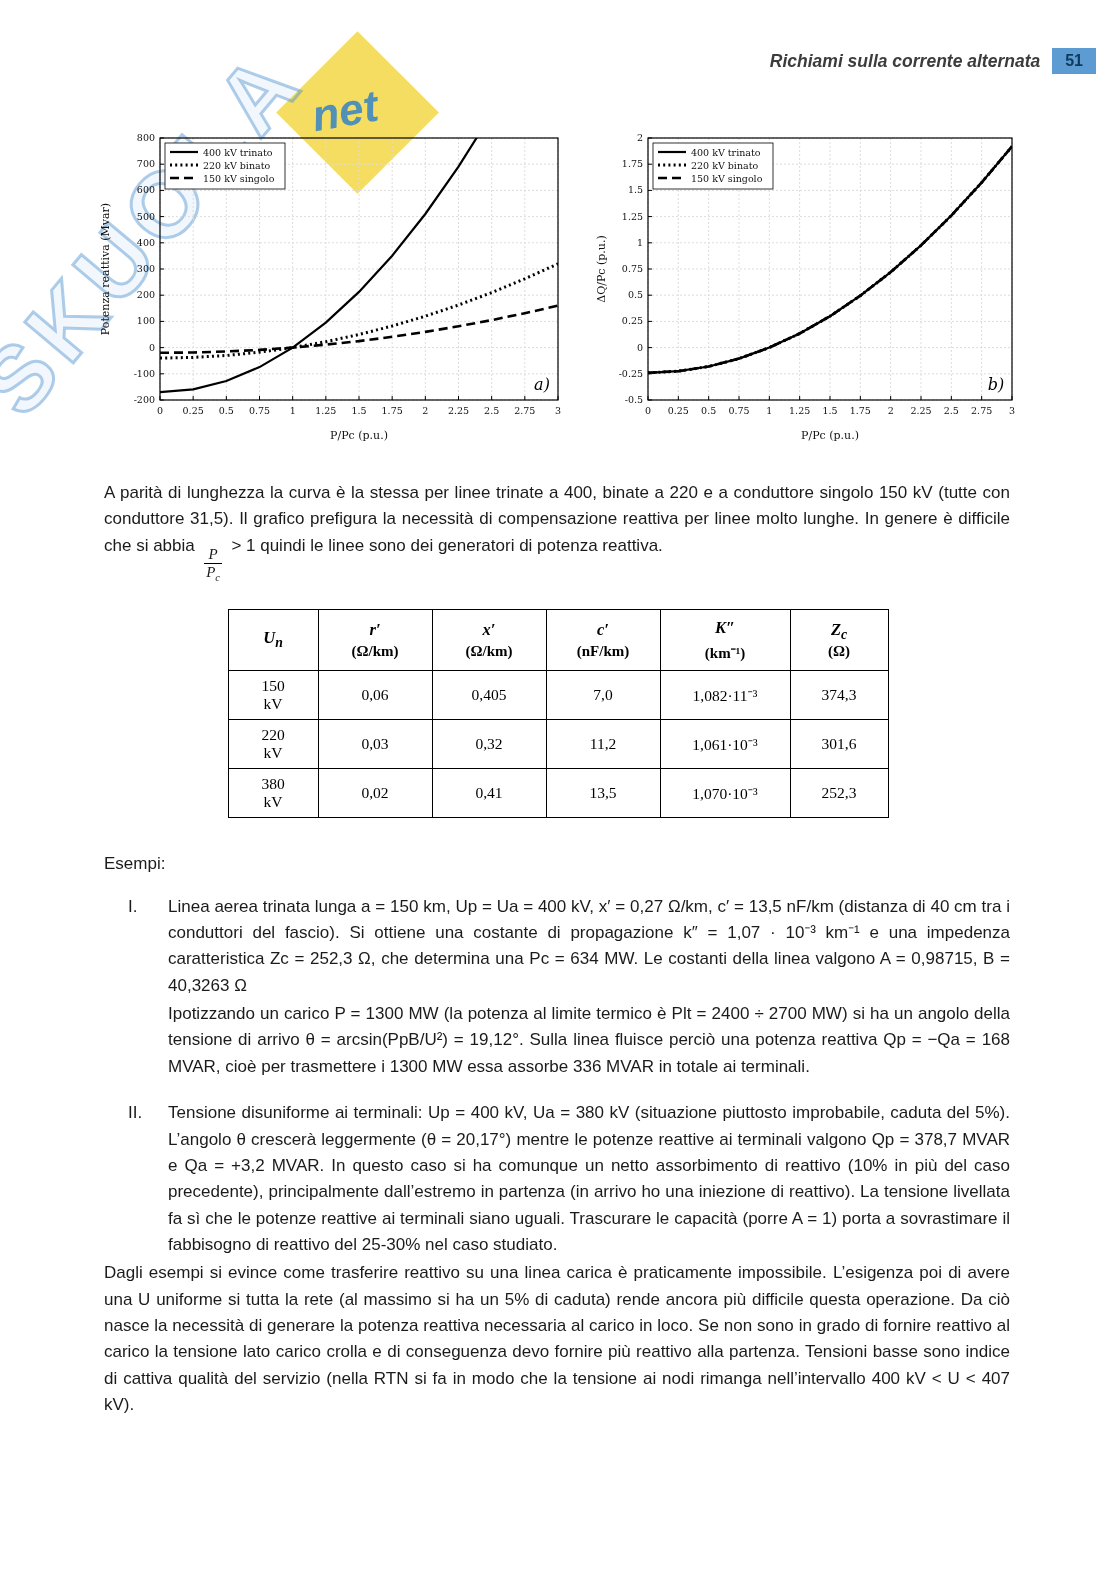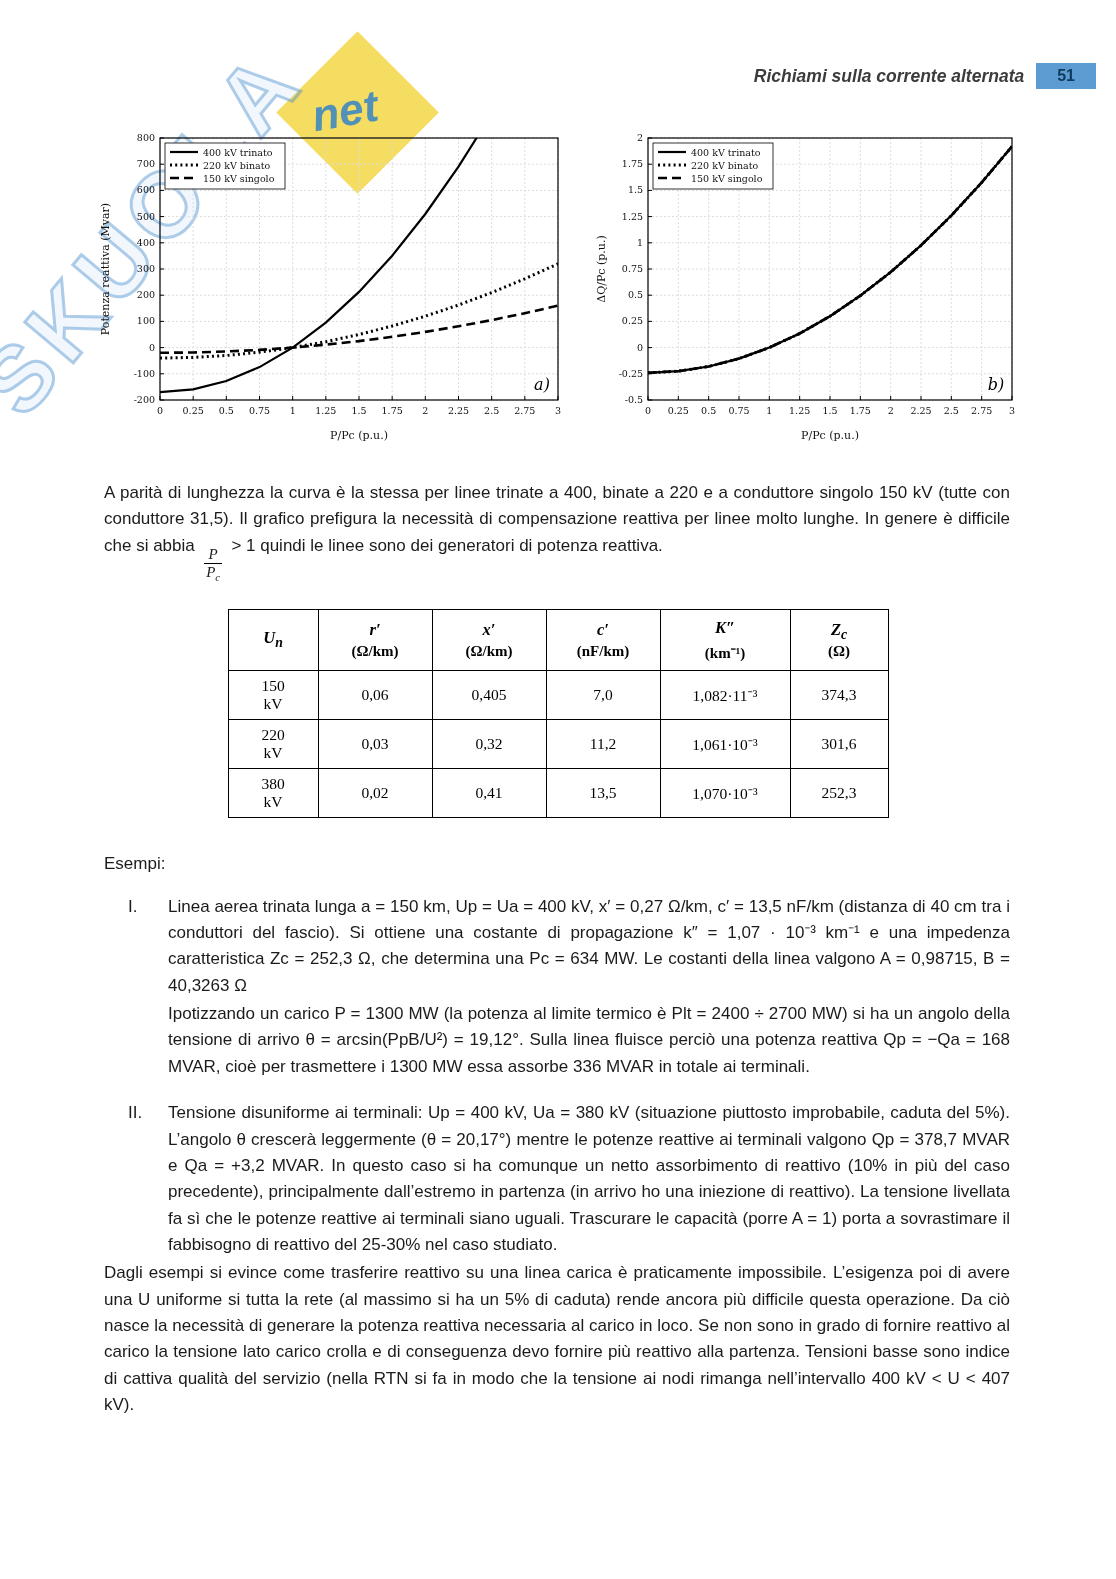--- a/index.html
+++ b/index.html
@@ -1,25 +1,25 @@
 <!DOCTYPE html>
 <html><head>
 <meta charset="utf-8">
 <style>
   *{margin:0;padding:0;box-sizing:border-box}
   html,body{background:#ffffff}
   .page{position:relative;width:1116px;height:1579px;background:#fff;
         font-family:"Liberation Sans",sans-serif;color:#1b1b1b;overflow:hidden}
 
   
-  .header{position:absolute;top:63px;left:0;right:20px;display:flex;
+  .header{position:absolute;top:48px;left:0;right:20px;display:flex;
           justify-content:flex-end;align-items:center;gap:12px;z-index:3}
   .header-title{font-style:italic;font-weight:bold;font-size:17.5px;color:#3c3c3c}
   .page-badge{background:#5d9bd3;color:#0e3a5c;font-weight:bold;font-size:16px;
-              padding:2px 21px;line-height:22px}
+              padding:2px 13px;line-height:22px}
 
   
   .wm{position:absolute;pointer-events:none;z-index:0}
   .wm-diamond{position:absolute;left:300px;top:55px;width:115px;height:115px;
               background:#f2d22e;opacity:.75;transform:rotate(45deg)}
   .wm-net{position:absolute;left:312px;top:86px;font-style:italic;font-weight:bold;
           font-size:44px;color:#3584c6;opacity:.85;transform:rotate(-10deg)}
   .wm-brand{position:absolute;left:40px;top:330px;font-weight:bold;font-size:92px;
             letter-spacing:9px;color:rgba(130,180,225,0.14);
             -webkit-text-stroke:3px rgba(72,142,205,0.55);

